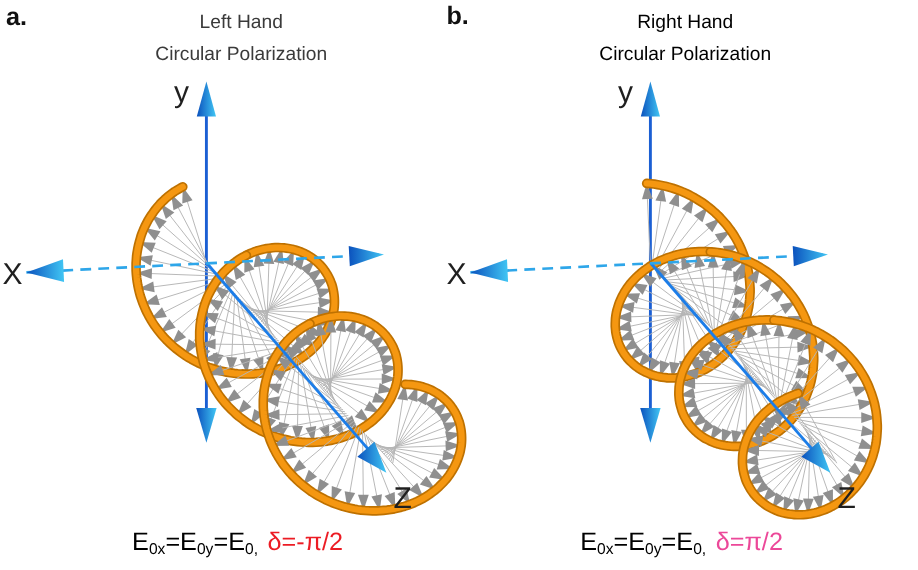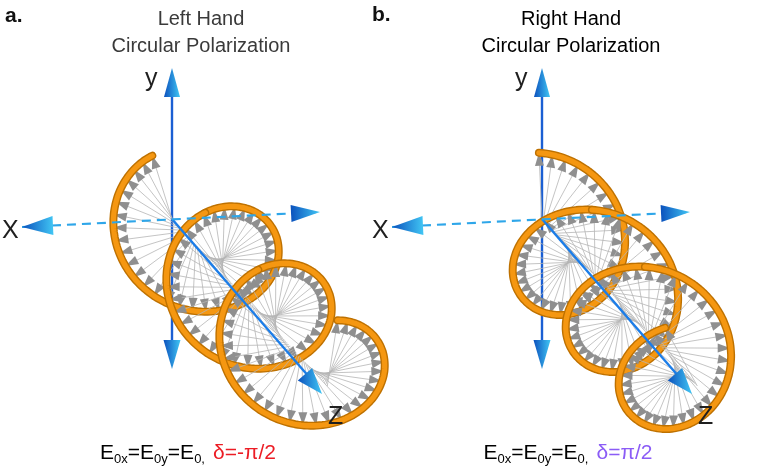--- a/index.html
+++ b/index.html
@@ -3,21 +3,21 @@
 <meta charset="utf-8">
 <style>
   html,body{margin:0;padding:0;background:#ffffff;}
   .stage{
     position:relative;width:765px;height:475px;background:#fff;overflow:hidden;
     font-family:"Liberation Sans", sans-serif;
   }
   .stage svg{position:absolute;left:0;top:0;}
   .txt{position:absolute;white-space:nowrap;}
   .tag{font-size:21px;font-weight:bold;color:#111;}
-  .title{font-size:20px;line-height:27px;color:#3a3a3a;text-align:center;white-space:normal;}
+  .title{font-size:16px;line-height:27px;color:#3a3a3a;text-align:center;white-space:normal;}
   .axis-label{font-size:25px;color:#1f1f1f;}
   .formula{font-size:21px;color:#000;text-align:center;}
   .formula sub{font-size:13px;vertical-align:-0.28em;letter-spacing:0;}
   .formula .delta{margin-left:8px;}
 </style>
 </head>
 <body>
 
 <div class="stage">
 
@@ -499,29 +499,29 @@
     </svg>
 
   <div class="txt tag" style="left:5px;top:3px;">a.</div>
   <div class="txt title" style="left: 76px; top: 5px; width: 250px; color: rgb(58, 58, 58);">
     <span>Left Hand</span><br>
     <span>Circular Polarization</span>
   </div>
   <div class="txt axis-label" style="left:145px;top:63px;">y</div>
   <div class="txt axis-label" style="left:2px;top:215px;">X</div>
   <div class="txt axis-label" style="left:328px;top:401px;">Z</div>
-  <div class="txt formula" style="left:48px;top:440px;width:280px;">
+  <div class="txt formula" style="left:58px;top:440px;width:280px;">
     <span>E</span><sub>0x</sub><span>=E</span><sub>0y</sub><span>=E</span><sub>0,</sub><span class="delta" style="color: rgb(236, 28, 36);">δ=-π/2</span>
   </div>
 
   <div class="txt tag" style="left:372px;top:2px;">b.</div>
   <div class="txt title" style="left: 446px; top: 5px; width: 250px; color: #000000;">
     <span>Right Hand</span><br>
     <span>Circular Polarization</span>
   </div>
   <div class="txt axis-label" style="left:515px;top:63px;">y</div>
   <div class="txt axis-label" style="left:372px;top:215px;">X</div>
   <div class="txt axis-label" style="left:698px;top:401px;">Z</div>
   <div class="txt formula" style="left:428px;top:440px;width:280px;">
-    <span>E</span><sub>0x</sub><span>=E</span><sub>0y</sub><span>=E</span><sub>0,</sub><span class="delta" style="color: #8b5cf6;">δ=π/2</span>
+    <span>E</span><sub>0x</sub><span>=E</span><sub>0y</sub><span>=E</span><sub>0,</sub><span class="delta" style="color: #ec4899;">δ=π/2</span>
   </div>
 
 </div>
 
 </body></html>

